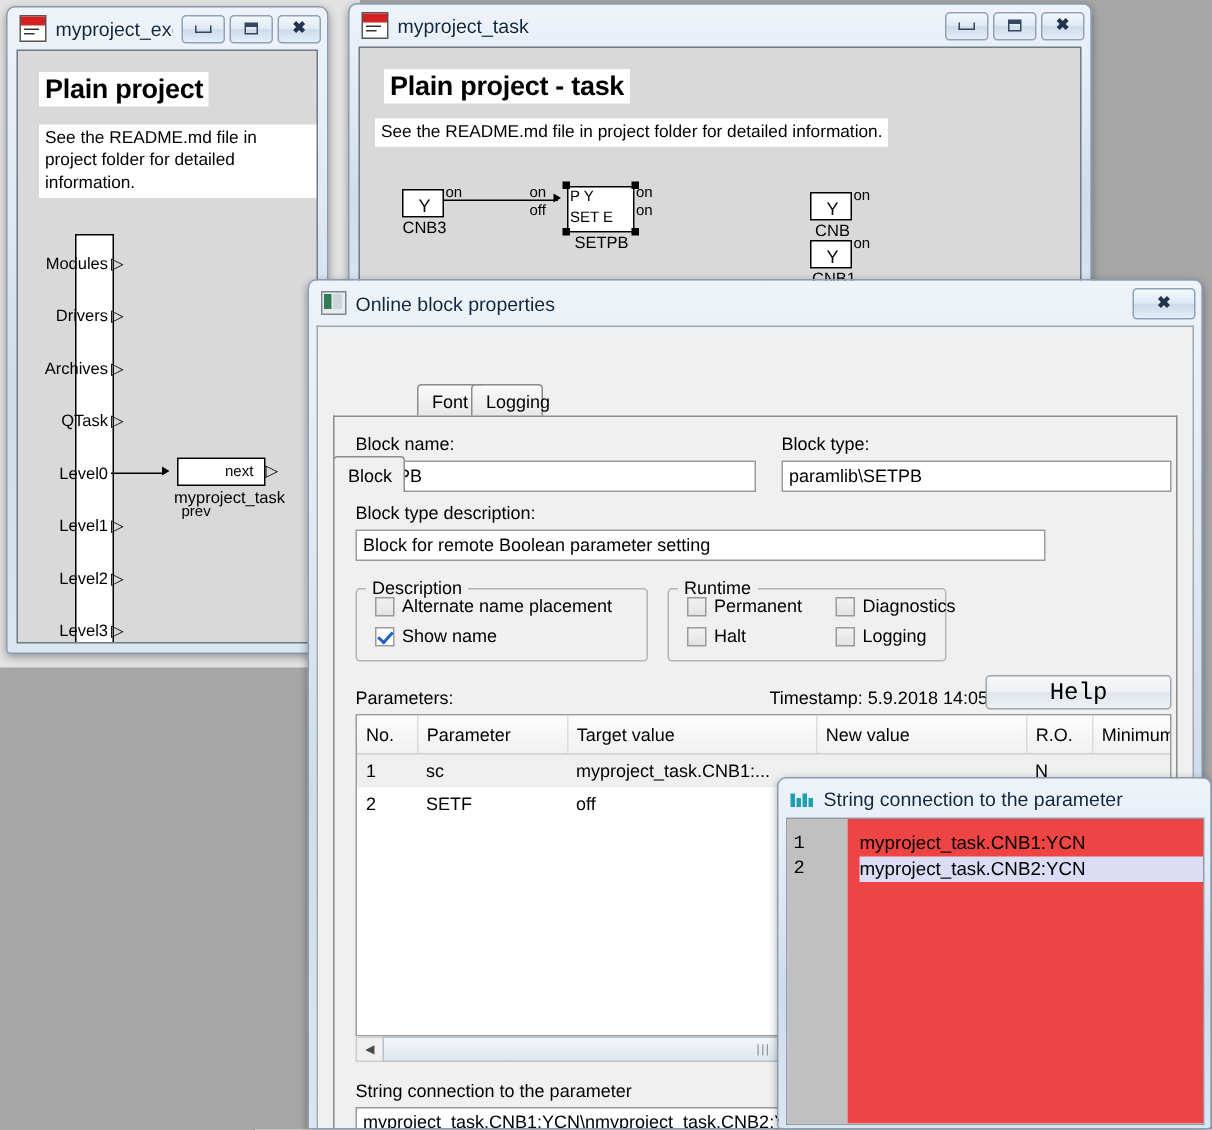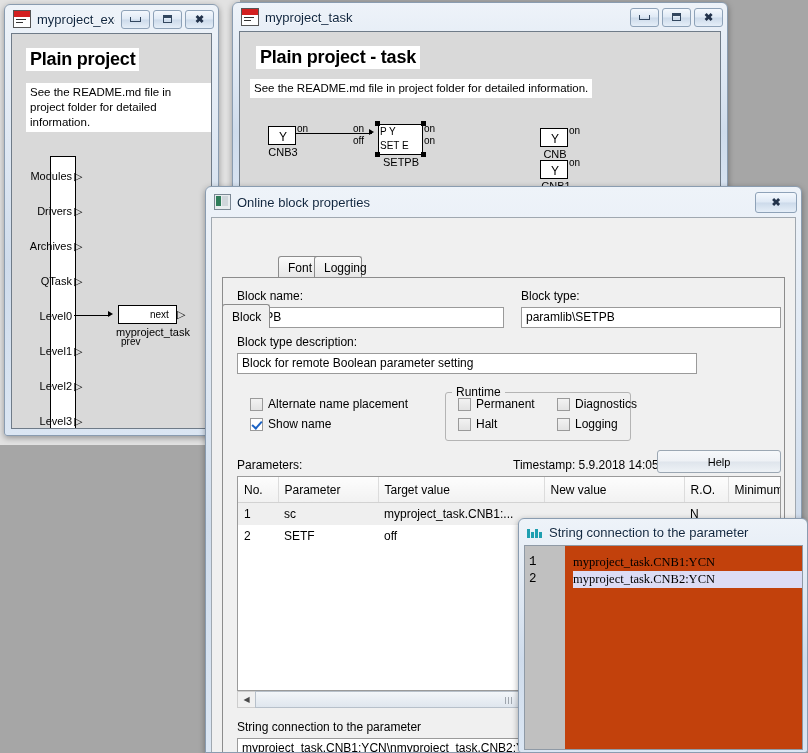--- a/index.html
+++ b/index.html
@@ -149,22 +149,22 @@
   .cbox.checked { background: #fff; }
   .cbox.checked::after {
     content: ""; position: absolute; left: 3px; top: 0px; width: 4px; height: 8px;
     border: solid #1b62c4; border-width: 0 2px 2px 0; transform: rotate(42deg);
   }
 
   .btn7 {
     position: absolute; height: 23px; box-sizing: border-box;
     border: 1px solid #9ba7b3; border-radius: 3px;
     background: linear-gradient(to bottom,#f6f8fa 0%,#eef1f5 48%,#dfe5ec 52%,#eef2f6 100%);
-    font-size: 11px; display:flex; align-items:center; justify-content:center;
-    font-family: Liberation Sans, sans-serif;
+    font-size: 16px; display:flex; align-items:center; justify-content:center;
+    font-family: Liberation Mono, monospace;
   }
 
   
   .tbl-wrap {
     position: absolute; background: #fff; border: 1px solid #9a9a9a;
     overflow: hidden; box-sizing: border-box;
   }
   table.ptbl { border-collapse: collapse; width: 100%; font-size: 12px; table-layout: fixed; }
   table.ptbl th {
     background: linear-gradient(to bottom,#fdfdfd,#f1f1f1);
@@ -194,22 +194,22 @@
   }
   .w-icon { width:16px;height:13px; position:relative; flex:0 0 auto;}
   .w-icon span { position:absolute; bottom:1px; width:3px; background:#1f9fb0; }
   .code-area { position: absolute; left:0; top:0; right:0; bottom:0; display:flex; }
   .gutter {
     width: 40px; background: #c0c0c0; color:#000; font-family: "Liberation Mono", monospace;
     font-size: 12.5px; padding: 8px 0 0 4px; box-sizing: border-box; flex:0 0 auto;
   }
   .gutter div { height: 17px; line-height: 17px; }
   .codelines {
-    flex: 1 1 auto; padding: 8px 0 0 8px; font-family: Liberation Serif, serif;
-    font-size: 12.5px; background:#c2410c;
+    flex: 1 1 auto; padding: 8px 0 0 8px; font-family: Liberation Sans, sans-serif;
+    font-size: 12.5px; background:#ef4444;
   }
   .codelines div { height: 17px; line-height: 17px; white-space: pre; }
   .codelines div.hl { background: #dcdcf5; }
 
   .bottom-label { position: absolute; font-size: 12px; }
 </style>
 </head>
 <body>
 
 <div class="desk-light"></div>
@@ -365,20 +365,23 @@
 
       <div class="fld-label" style="left:14px; top:11px;">Block name:</div>
       <div class="tinput" style="left:14px; top:29px; width:267px;">SETPB</div>
 
       <div class="fld-label" style="left:298px; top:11px;">Block type:</div>
       <div class="tinput" style="left:298px; top:29px; width:260px;">paramlib\SETPB</div>
 
       <div class="fld-label" style="left:14px; top:57px;">Block type description:</div>
       <div class="tinput" style="left:14px; top:75px; width:460px;">Block for remote Boolean parameter setting</div>
 
+      <fieldset class="grp" style="left:14px; top:107px; width:195px; height:56px;">
+        <legend>Description</legend>
+      </fieldset>
       <div class="cbrow" style="left:27px; top:119px;">
         <span class="cbox"></span>
         <span>Alternate name placement</span>
       </div>
       <div class="cbrow" style="left:27px; top:139px;">
         <span class="cbox checked"></span>
         <span>Show name</span>
       </div>
 
       <fieldset class="grp" style="left:222px; top:107px; width:186px; height:56px;">

